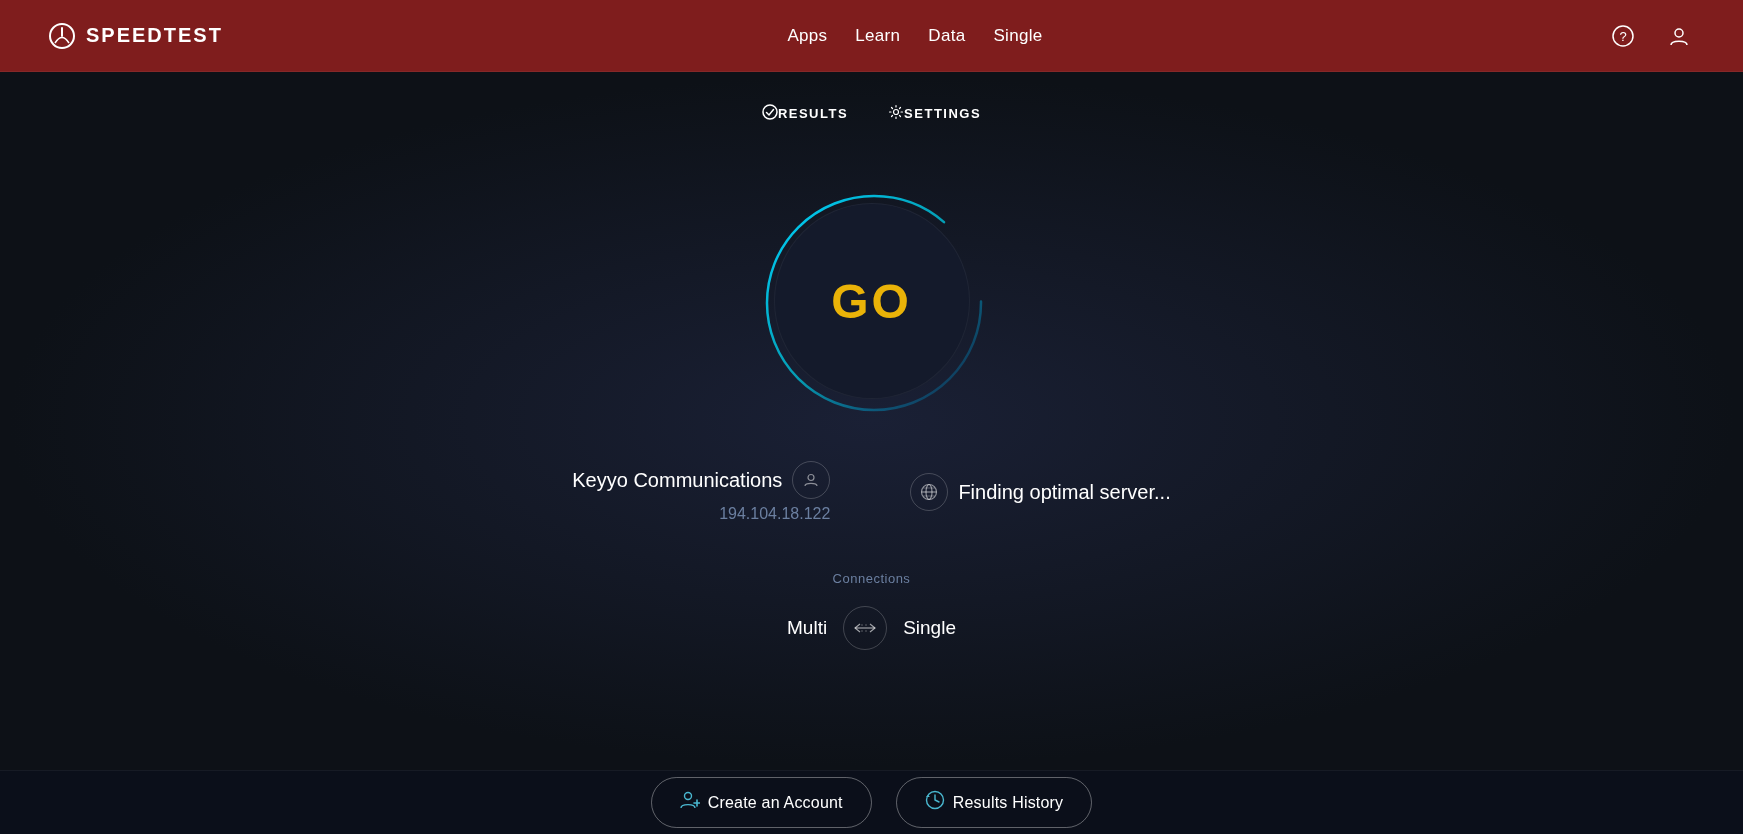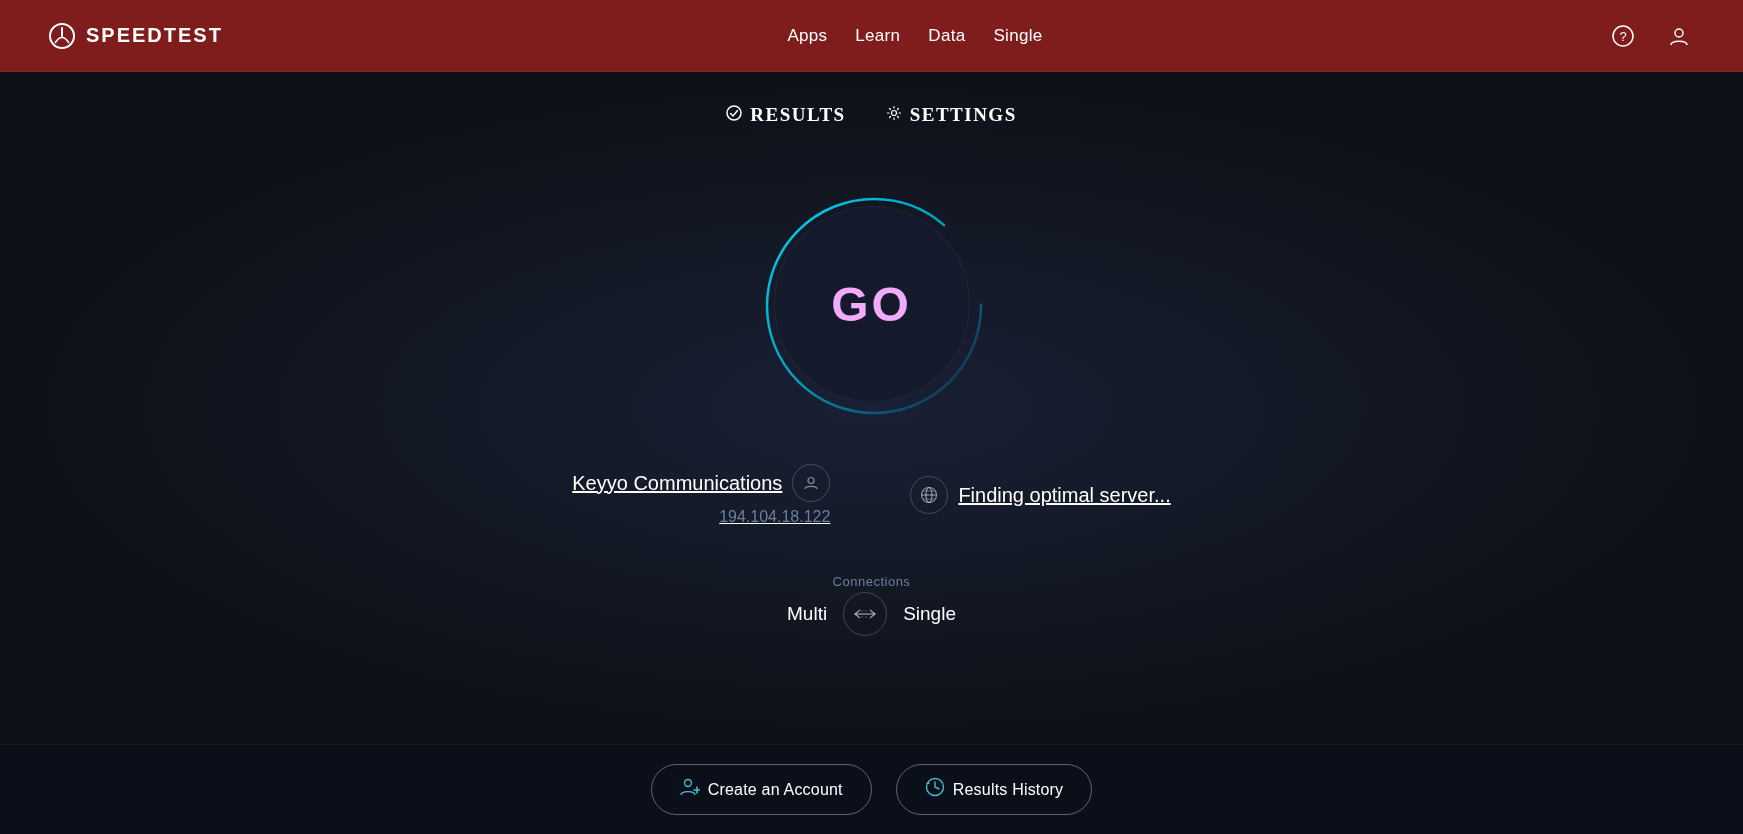--- a/index.html
+++ b/index.html
@@ -92,28 +92,27 @@
     .tabs {
       display: flex;
       gap: 40px;
       margin-top: 24px;
       margin-bottom: 0;
     }
 
     .tab {
       display: flex;
       align-items: center;
-      gap: 8px;
-      font-size: 19px;
+      gap: 0;
+      font-size: 13px;
       font-weight: 600;
       letter-spacing: 1.5px;
       color: #ffffff;
       cursor: pointer;
       padding: 8px 0;
-      font-family: Liberation Serif, serif;
     }
 
     .tab-icon {
       font-size: 15px;
     }
 
     
     .go-container {
       margin-top: 60px;
       position: relative;
@@ -152,31 +151,30 @@
       justify-content: center;
       cursor: pointer;
       position: relative;
       z-index: 2;
       border: 1px solid rgba(255,255,255,0.05);
     }
 
     .go-text {
       font-size: 48px;
       font-weight: 700;
-      color: #f0abfc;
+      color: #eab308;
       letter-spacing: 3px;
     }
 
     
     .isp-section {
       display: flex;
       align-items: center;
       gap: 80px;
       margin-top: 50px;
-      text-decoration: underline;
     }
 
     .isp-info {
       display: flex;
       flex-direction: column;
       align-items: flex-end;
       gap: 4px;
     }
 
     .isp-row {
@@ -235,21 +233,21 @@
       font-size: 20px;
       color: #ffffff;
     }
 
     
     .connections-section {
       display: flex;
       flex-direction: column;
       align-items: center;
       margin-top: 48px;
-      gap: 3px;
+      gap: 20px;
     }
 
     .connections-label {
       font-size: 13px;
       color: #6b7fa0;
       letter-spacing: 0.5px;
     }
 
     .connections-toggle {
       display: flex;
@@ -272,21 +270,21 @@
       display: flex;
       align-items: center;
       justify-content: center;
       cursor: pointer;
       color: rgba(255,255,255,0.6);
       font-size: 18px;
     }
 
     
     .footer {
-      height: 90px;
+      height: 64px;
       background-color: #0b0f1a;
       display: flex;
       align-items: center;
       justify-content: center;
       gap: 24px;
       flex-shrink: 0;
       border-top: 1px solid rgba(255,255,255,0.05);
     }
 
     .footer-btn {

